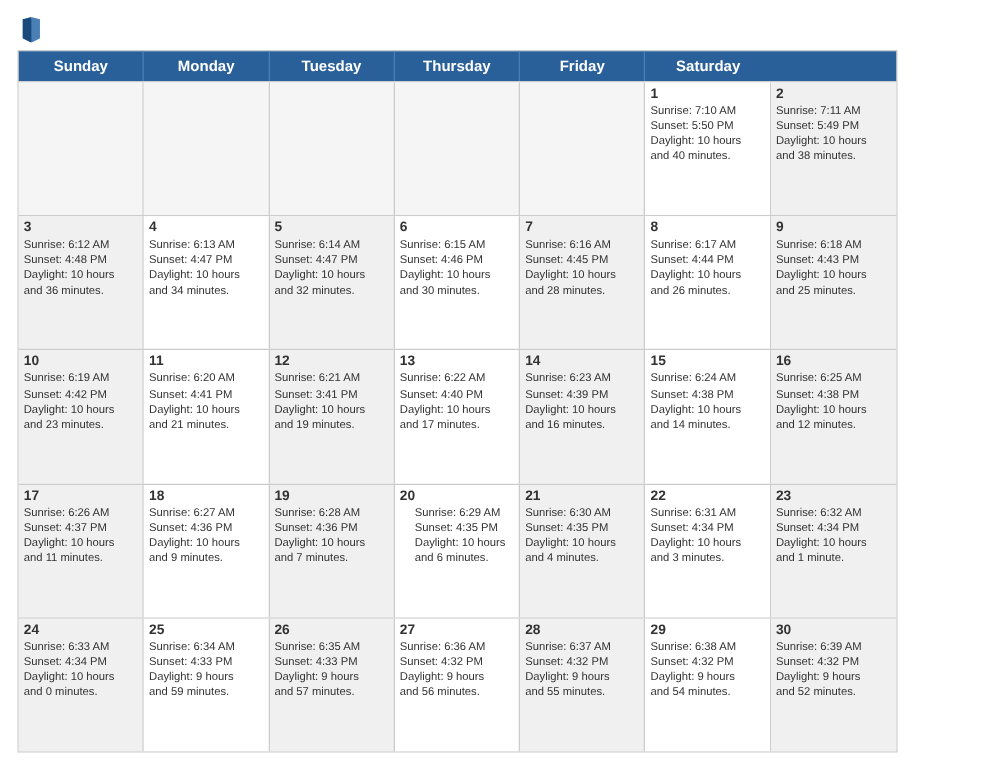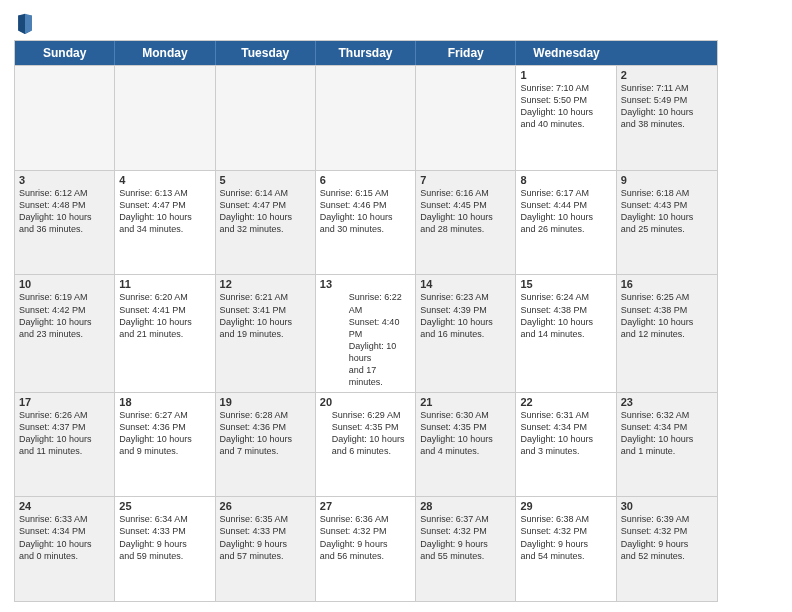--- a/index.html
+++ b/index.html
@@ -149,21 +149,21 @@
     </div>
   </div>
 
   <div class="calendar">
     <div class="cal-header">
     <div class="cal-header-cell">Sunday</div>
         <div class="cal-header-cell">Monday</div>
         <div class="cal-header-cell">Tuesday</div>
         <div class="cal-header-cell">Thursday</div>
         <div class="cal-header-cell">Friday</div>
-        <div class="cal-header-cell">Wednesday</div>
+        <div class="cal-header-cell">Saturday</div>
       </div>
     <div class="cal-body">
     <div class="cal-row">
           <div class="cal-cell empty"></div>
           <div class="cal-cell empty"></div>
           <div class="cal-cell empty"></div>
           <div class="cal-cell empty"></div>
           <div class="cal-cell empty"></div>
           <div class="cal-cell">
             <div class="day-num">1</div>
@@ -248,21 +248,21 @@
           </div>
           <div class="cal-cell shaded">
             <div class="day-num">12</div>
             <div class="day-info" style="white-space: pre-line;">Sunrise: 6:21 AM
 Sunset: 3:41 PM
 Daylight: 10 hours
 and 19 minutes.</div>
           </div>
           <div class="cal-cell">
             <div class="day-num">13</div>
-            <div class="day-info" style="white-space: pre-line; margin-left: 29px;">Sunrise: 6:22 AM
+            <div class="day-info" style="white-space: pre-line;">Sunrise: 6:22 AM
 Sunset: 4:40 PM
 Daylight: 10 hours
 and 17 minutes.</div>
           </div>
           <div class="cal-cell shaded">
             <div class="day-num">14</div>
             <div class="day-info" style="white-space: pre-line;">Sunrise: 6:23 AM
 Sunset: 4:39 PM
 Daylight: 10 hours
 and 16 minutes.</div>

